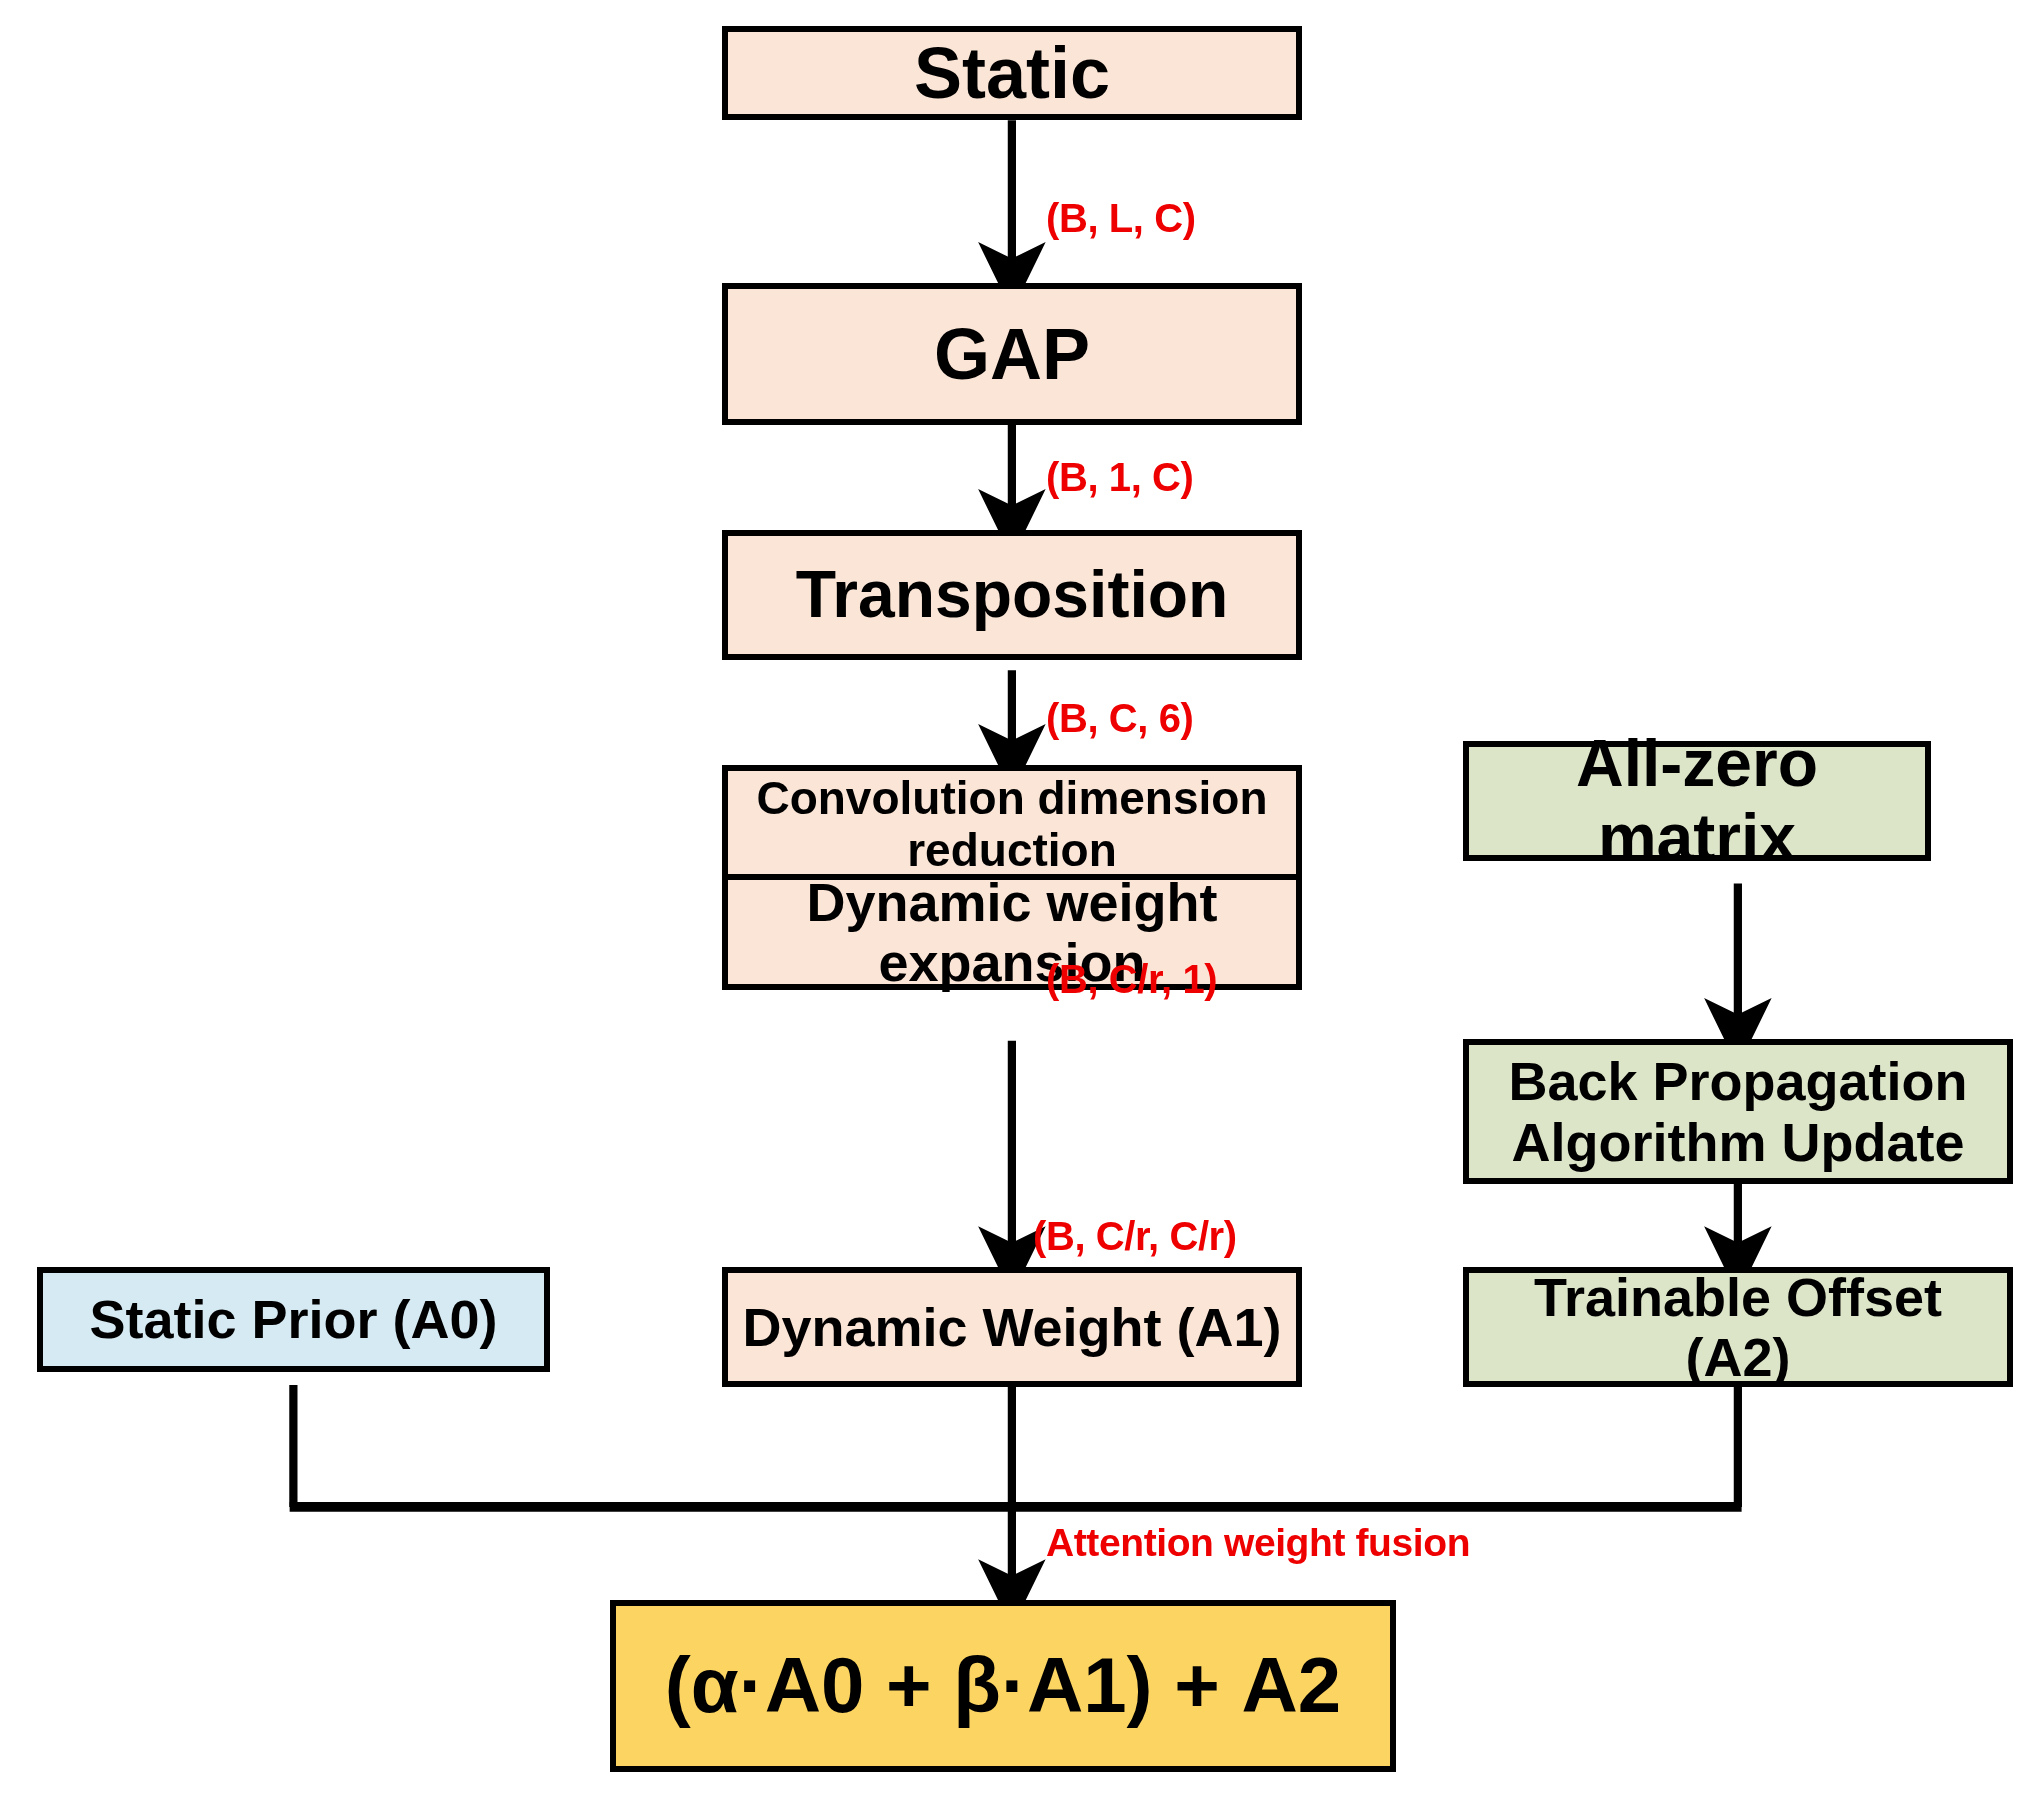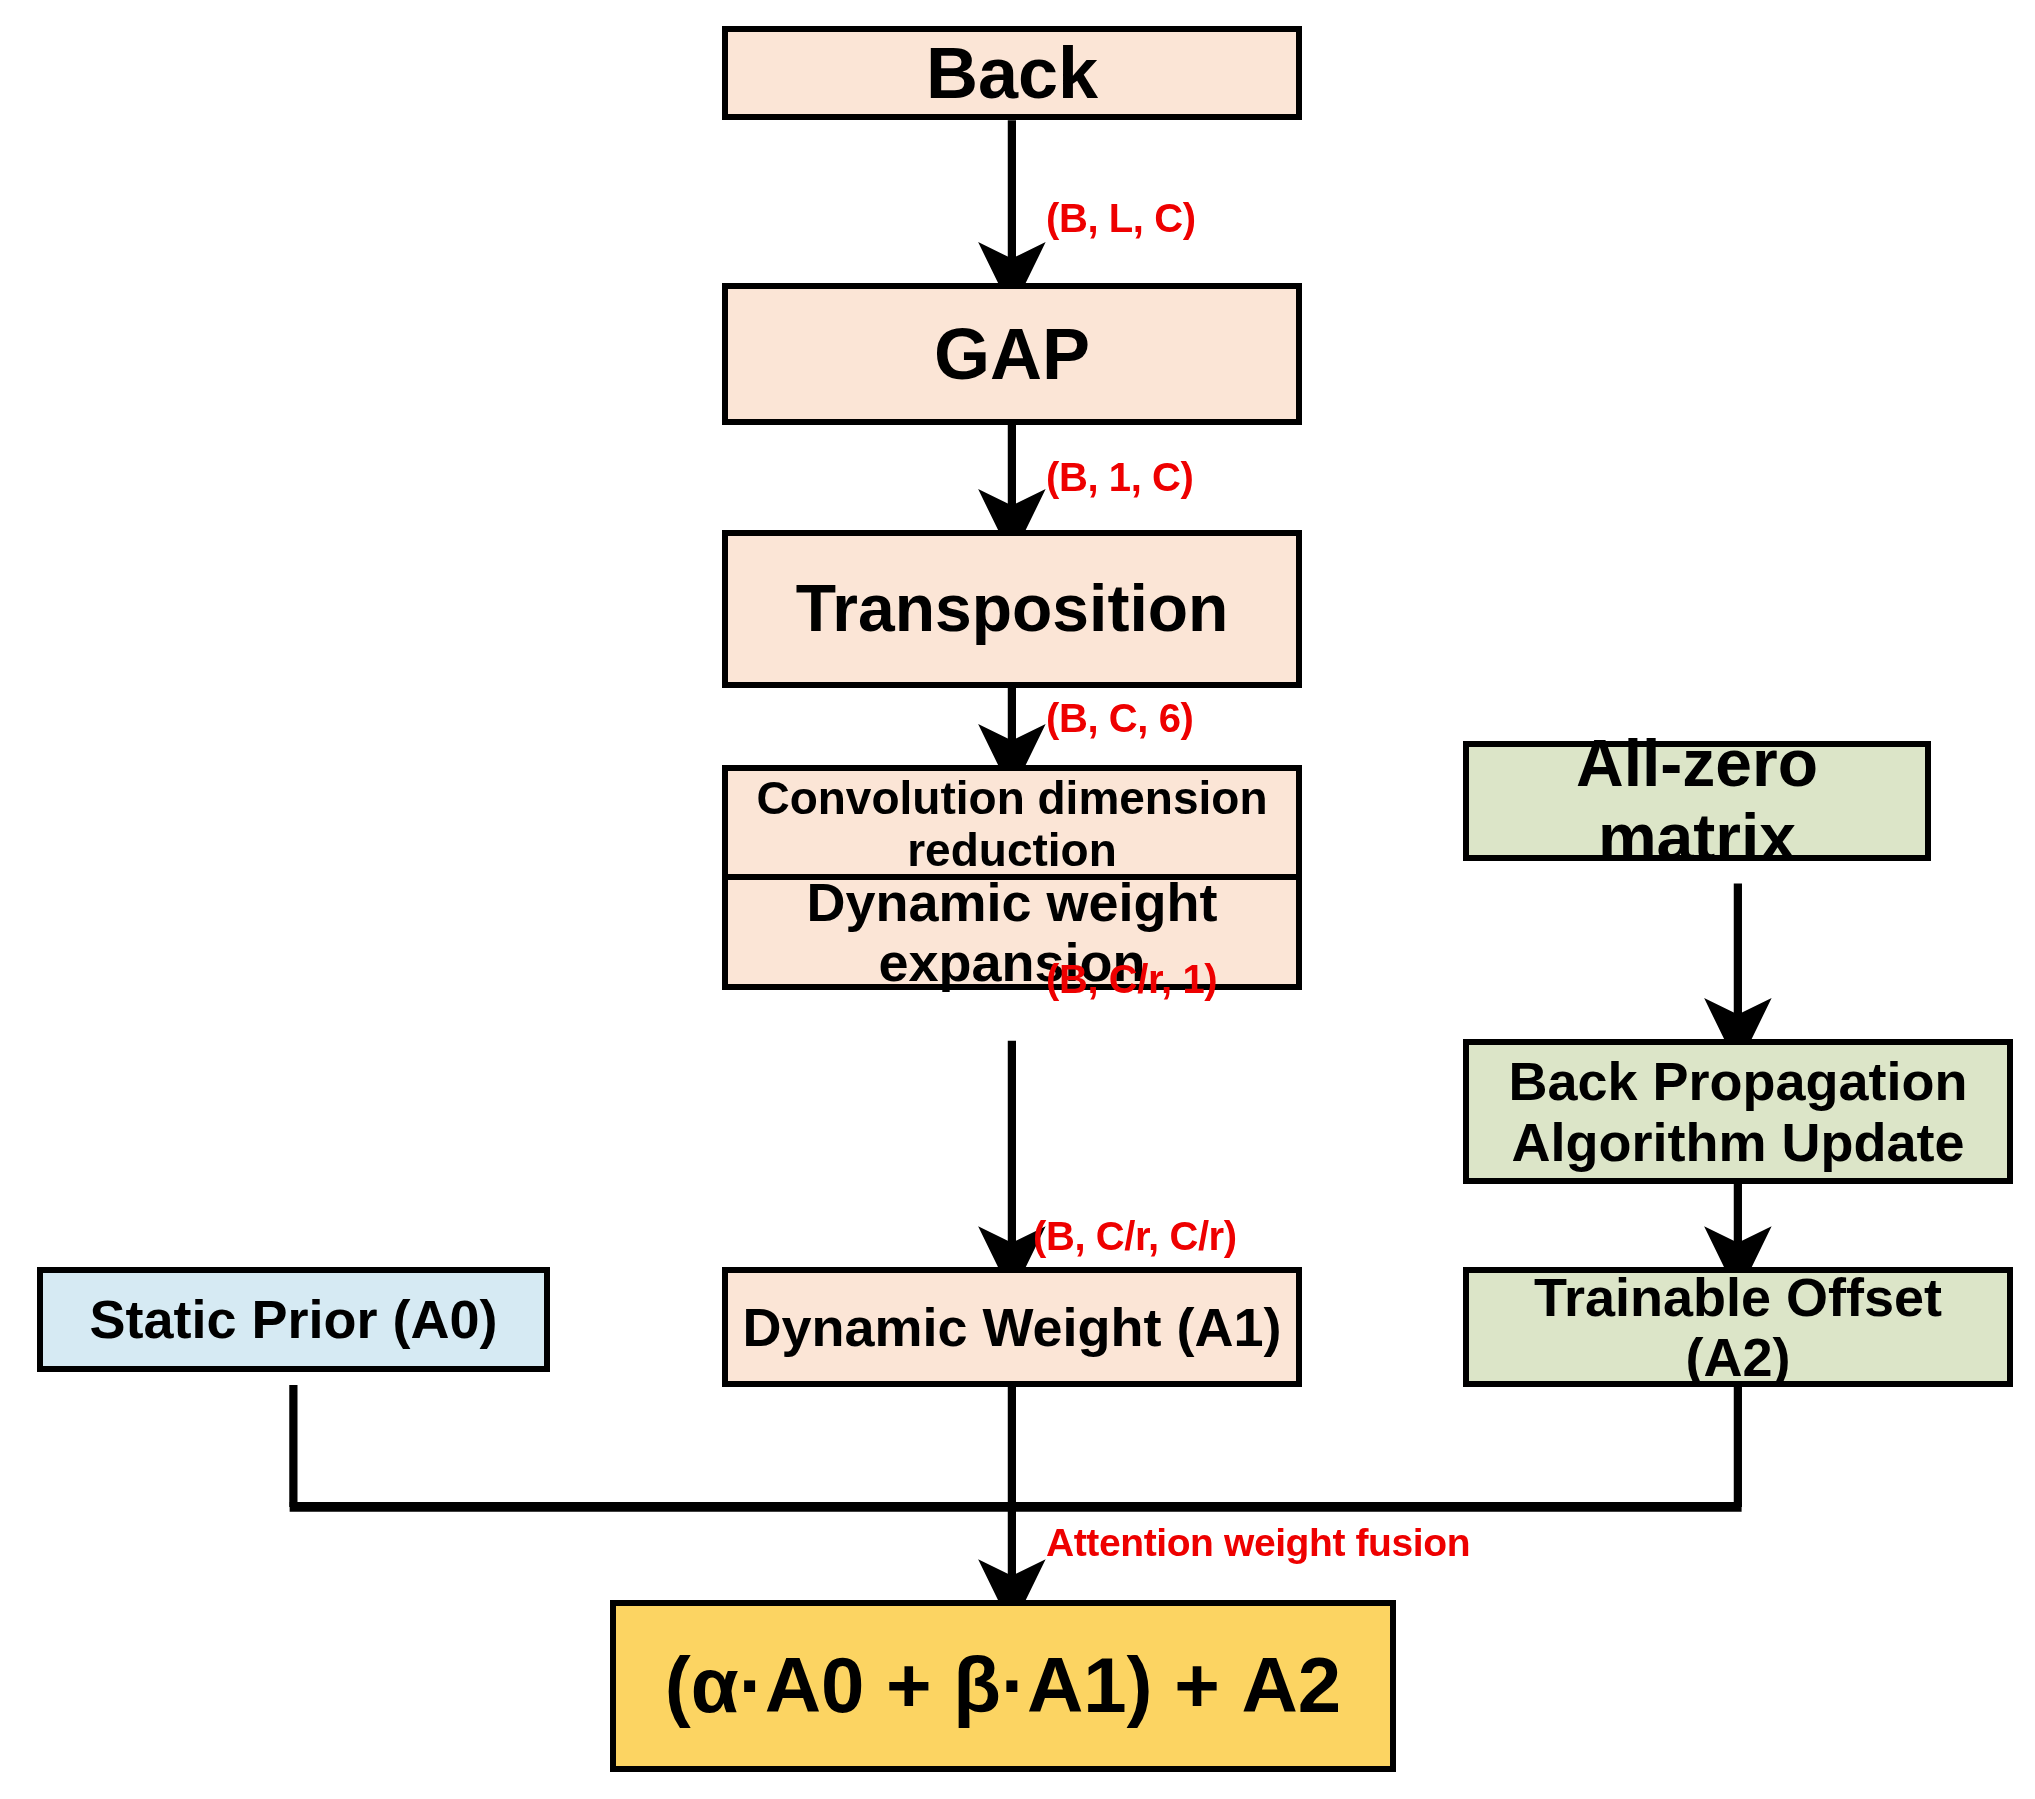--- a/index.html
+++ b/index.html
@@ -88,28 +88,28 @@
 
     <line x1="392" y1="1850" x2="392" y2="2013" stroke="#000000" stroke-width="11"></line>
     <line x1="2322" y1="1850" x2="2322" y2="2013" stroke="#000000" stroke-width="11"></line>
     <line x1="387" y1="2013" x2="2327" y2="2013" stroke="#000000" stroke-width="13"></line>
     <line x1="1352" y1="1850" x2="1352" y2="2013" stroke="#000000" stroke-width="11"></line>
 
     <line x1="1352" y1="2013" x2="1352" y2="2138" stroke="#000000" stroke-width="11" marker-end="url(#arrowhead)"></line>
   </svg>
 
   <div class="node node-peach fs-xxl" style="left:722px; top:26px; width:580px; height:94px;">
-    <span>Back</span>
+    <span>Static</span>
   </div>
 
   <div class="node node-peach fs-xxl" style="left:722px; top:283px; width:580px; height:142px;">
     <span>GAP</span>
   </div>
 
-  <div class="node node-peach fs-xl" style="left:722px; top:530px; width:580px; height:158px;">
+  <div class="node node-peach fs-xl" style="left:722px; top:530px; width:580px; height:130px;">
     <span>Transposition</span>
   </div>
 
   <div class="node node-peach fs-md" style="left:722px; top:765px; width:580px; height:120px;">
     <span>Convolution dimension reduction</span>
   </div>
 
   <div class="node node-peach fs-lg" style="left:722px; top:874px; width:580px; height:116px;">
     <span>Dynamic weight expansion</span>
   </div>

